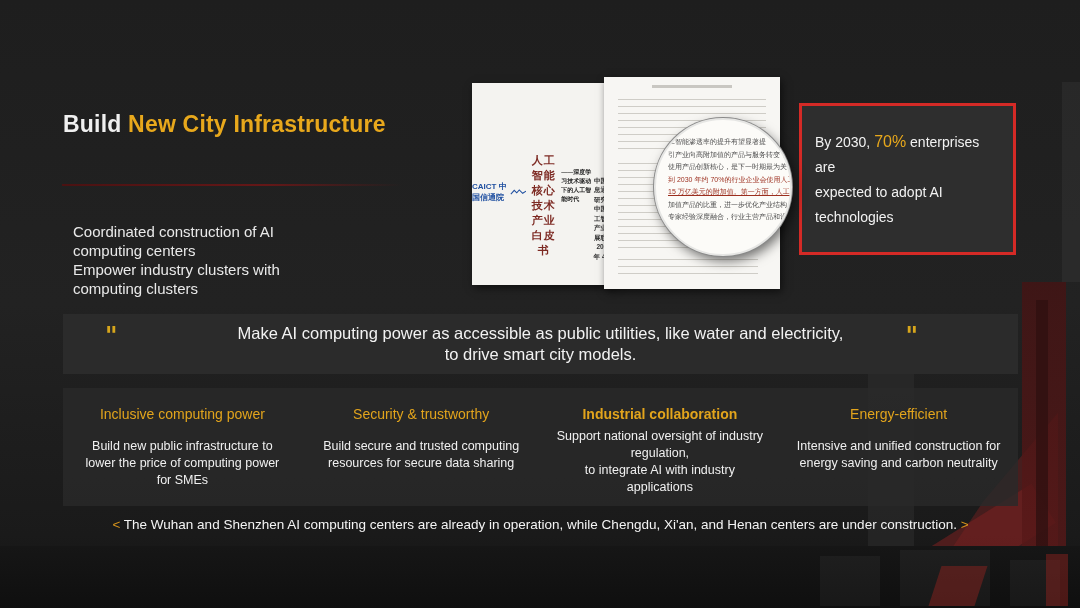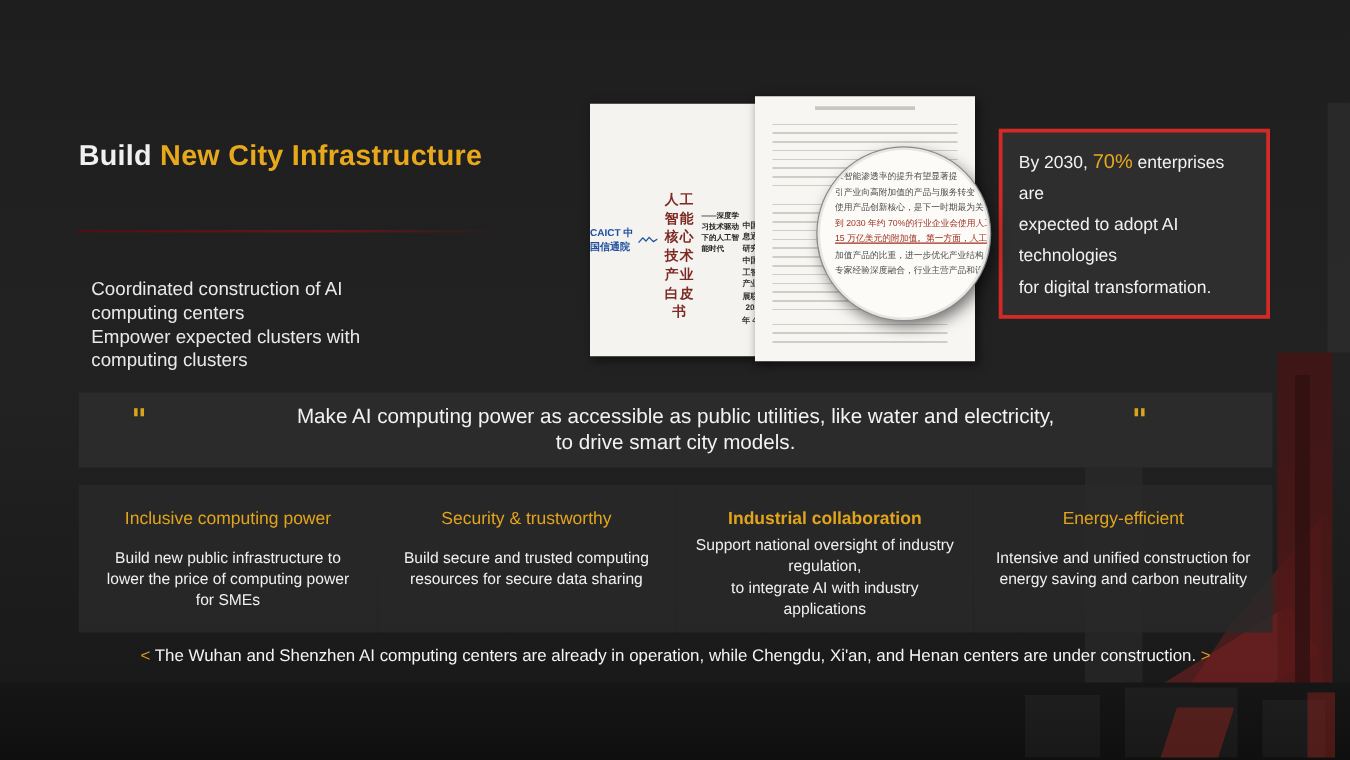--- a/index.html
+++ b/index.html
@@ -99,21 +99,21 @@
     <div class="ps-red" style="left:1046px;top:8px;width:22px;height:52px;"></div>
   </div>
 
   <div class="title">
     <div><span>Build </span><span class="gold">New City Infrastructure</span></div>
   </div>
   <div class="title-underline"></div>
 
   <div class="intro">Coordinated construction of AI
 computing centers
-Empower expected clusters with
+Empower industry clusters with
 computing clusters</div>
 
   <div class="doc1">
     <div class="doc1-logos">
       <span class="caict">CAICT 中国信通院</span>
       <svg width="30" height="12" viewBox="0 0 40 14">
         <polyline points="2,12 10,3 16,9 22,2 30,10 38,5" fill="none" stroke="#1f4fa0" stroke-width="2.4"></polyline>
       </svg>
     </div>
     <div class="doc1-title">
@@ -141,21 +141,20 @@
       <div class="mag-hl">到 2030 年约 70%的行业企业会使用人工智能的</div>
       <div class="mag-ul">15 万亿美元的附加值。第一方面，人工智能</div>
       <div>加值产品的比重，进一步优化产业结构，人工</div>
       <div>专家经验深度融合，行业主营产品和设计方式</div>
     </div>
   </div>
 
   <div class="callout">
     <div><span>By 2030, </span><span class="stat">70%</span><span> enterprises are</span></div>
     <div>expected to adopt AI technologies</div>
-    <div>for digital transformation.</div>
   </div>
 
   <div class="quote">
     <span class="qmark q-left">"</span>
     <div>Make AI computing power as accessible as public utilities, like water and electricity,</div>
     <div>to drive smart city models.</div>
     <span class="qmark q-right">"</span>
   </div>
 
   <div class="pillars">

